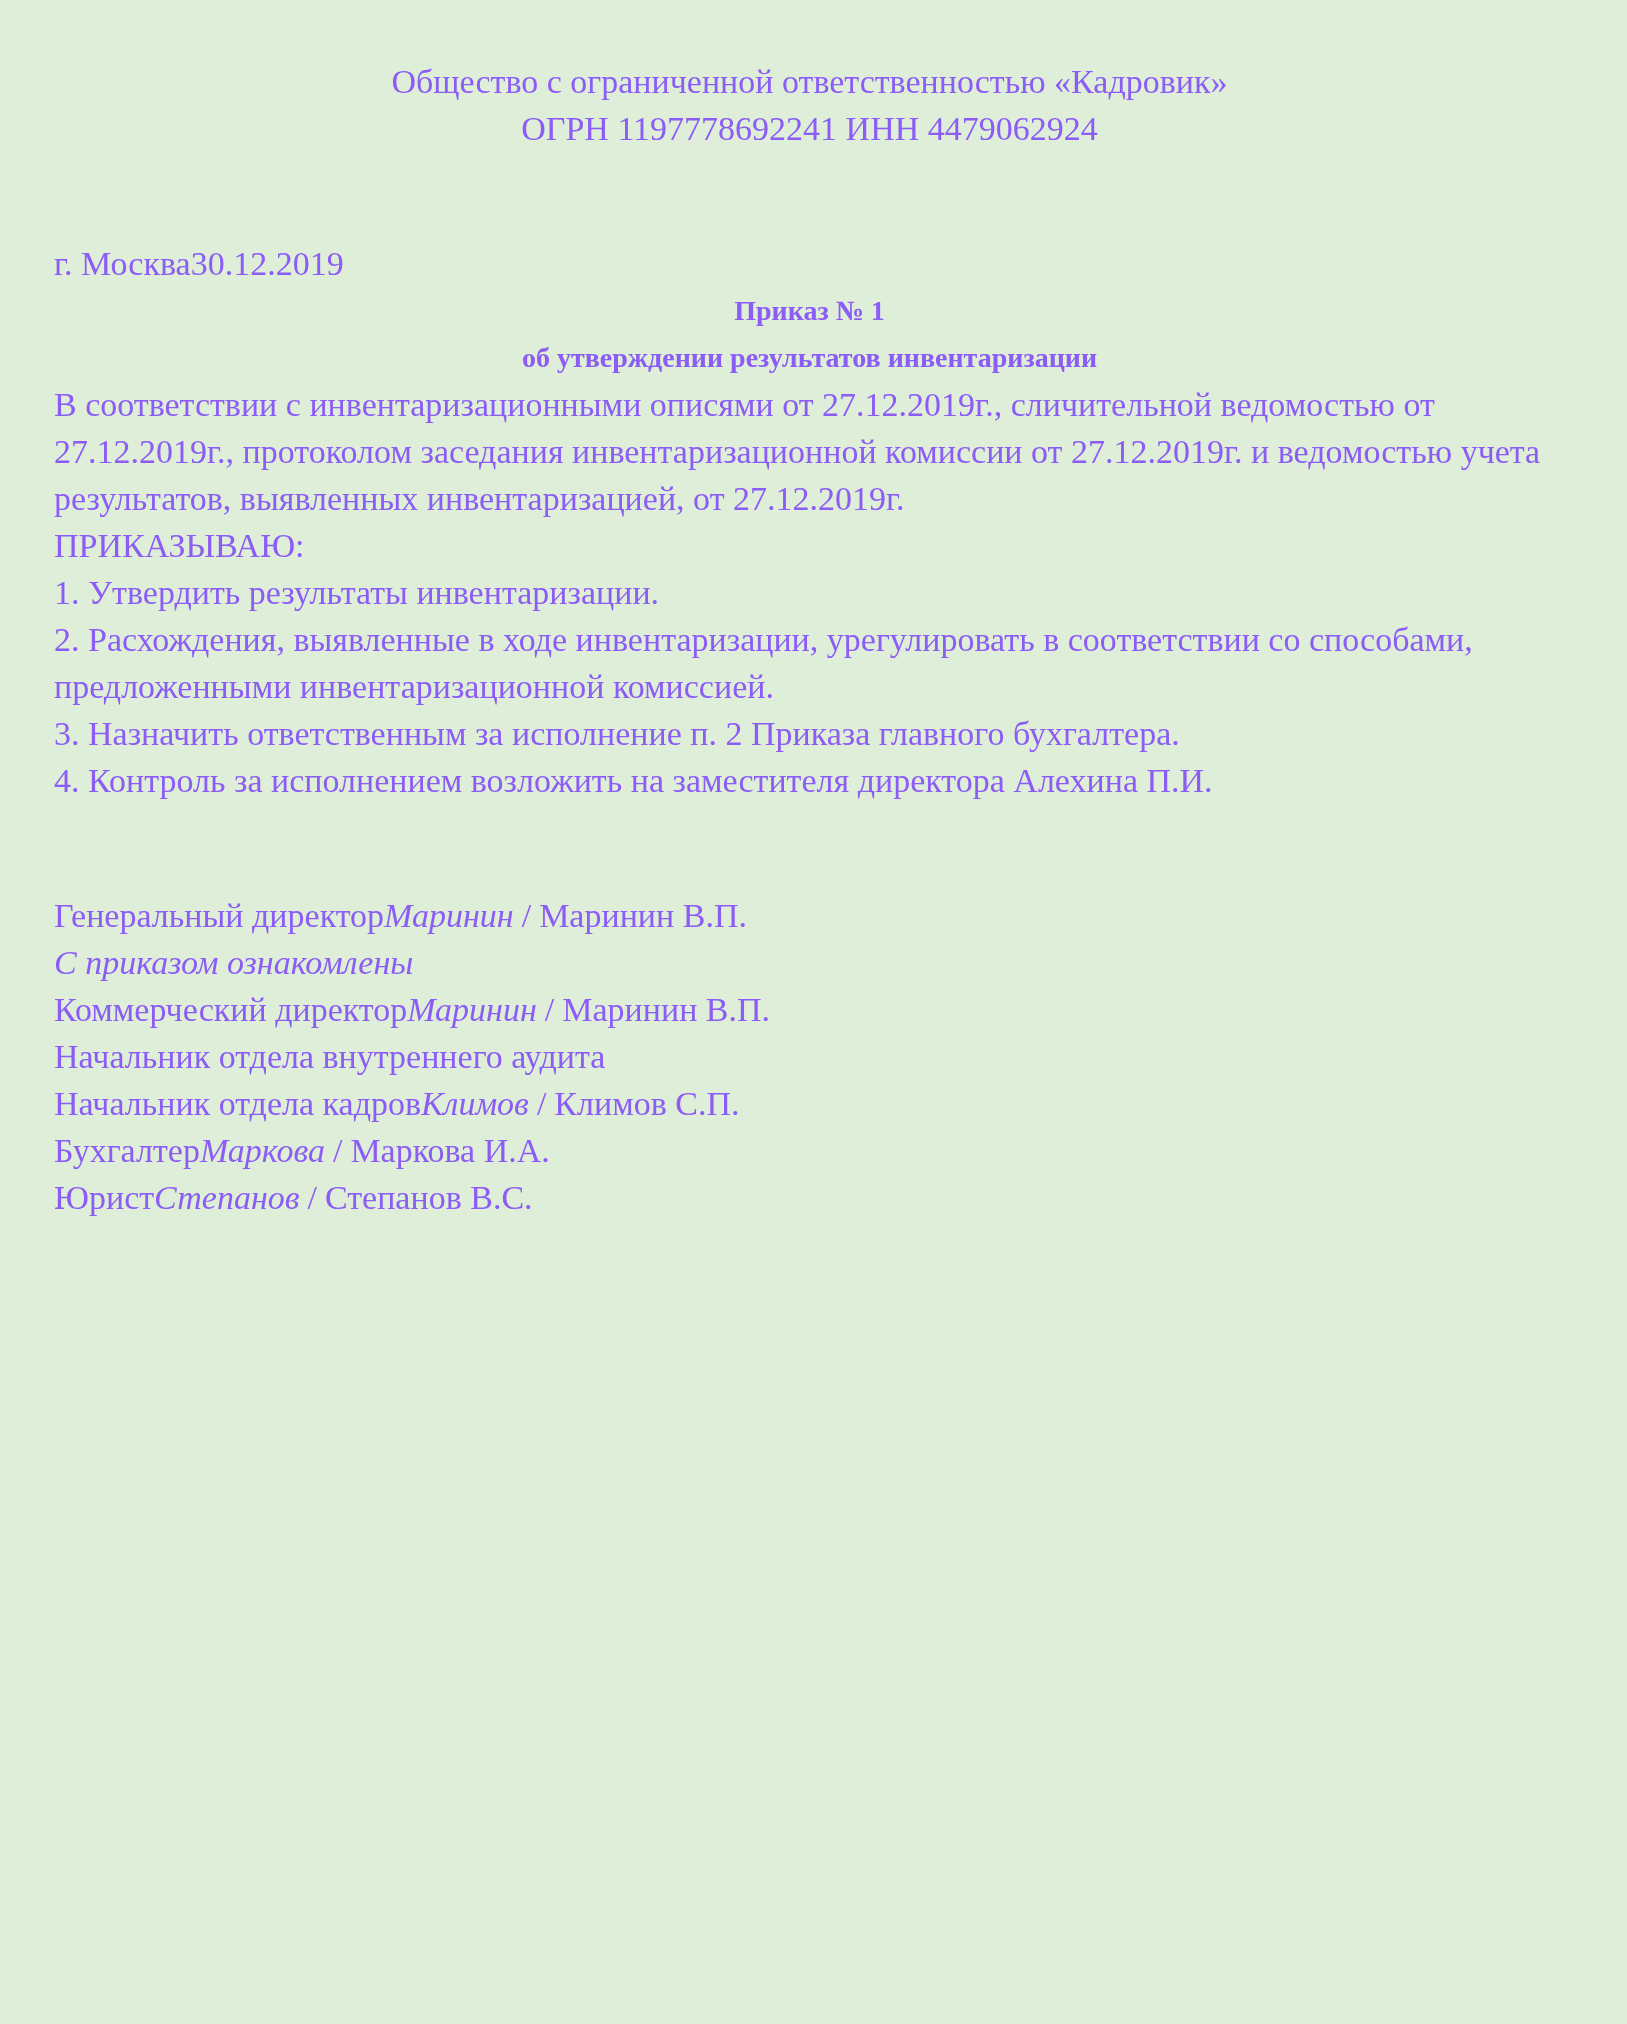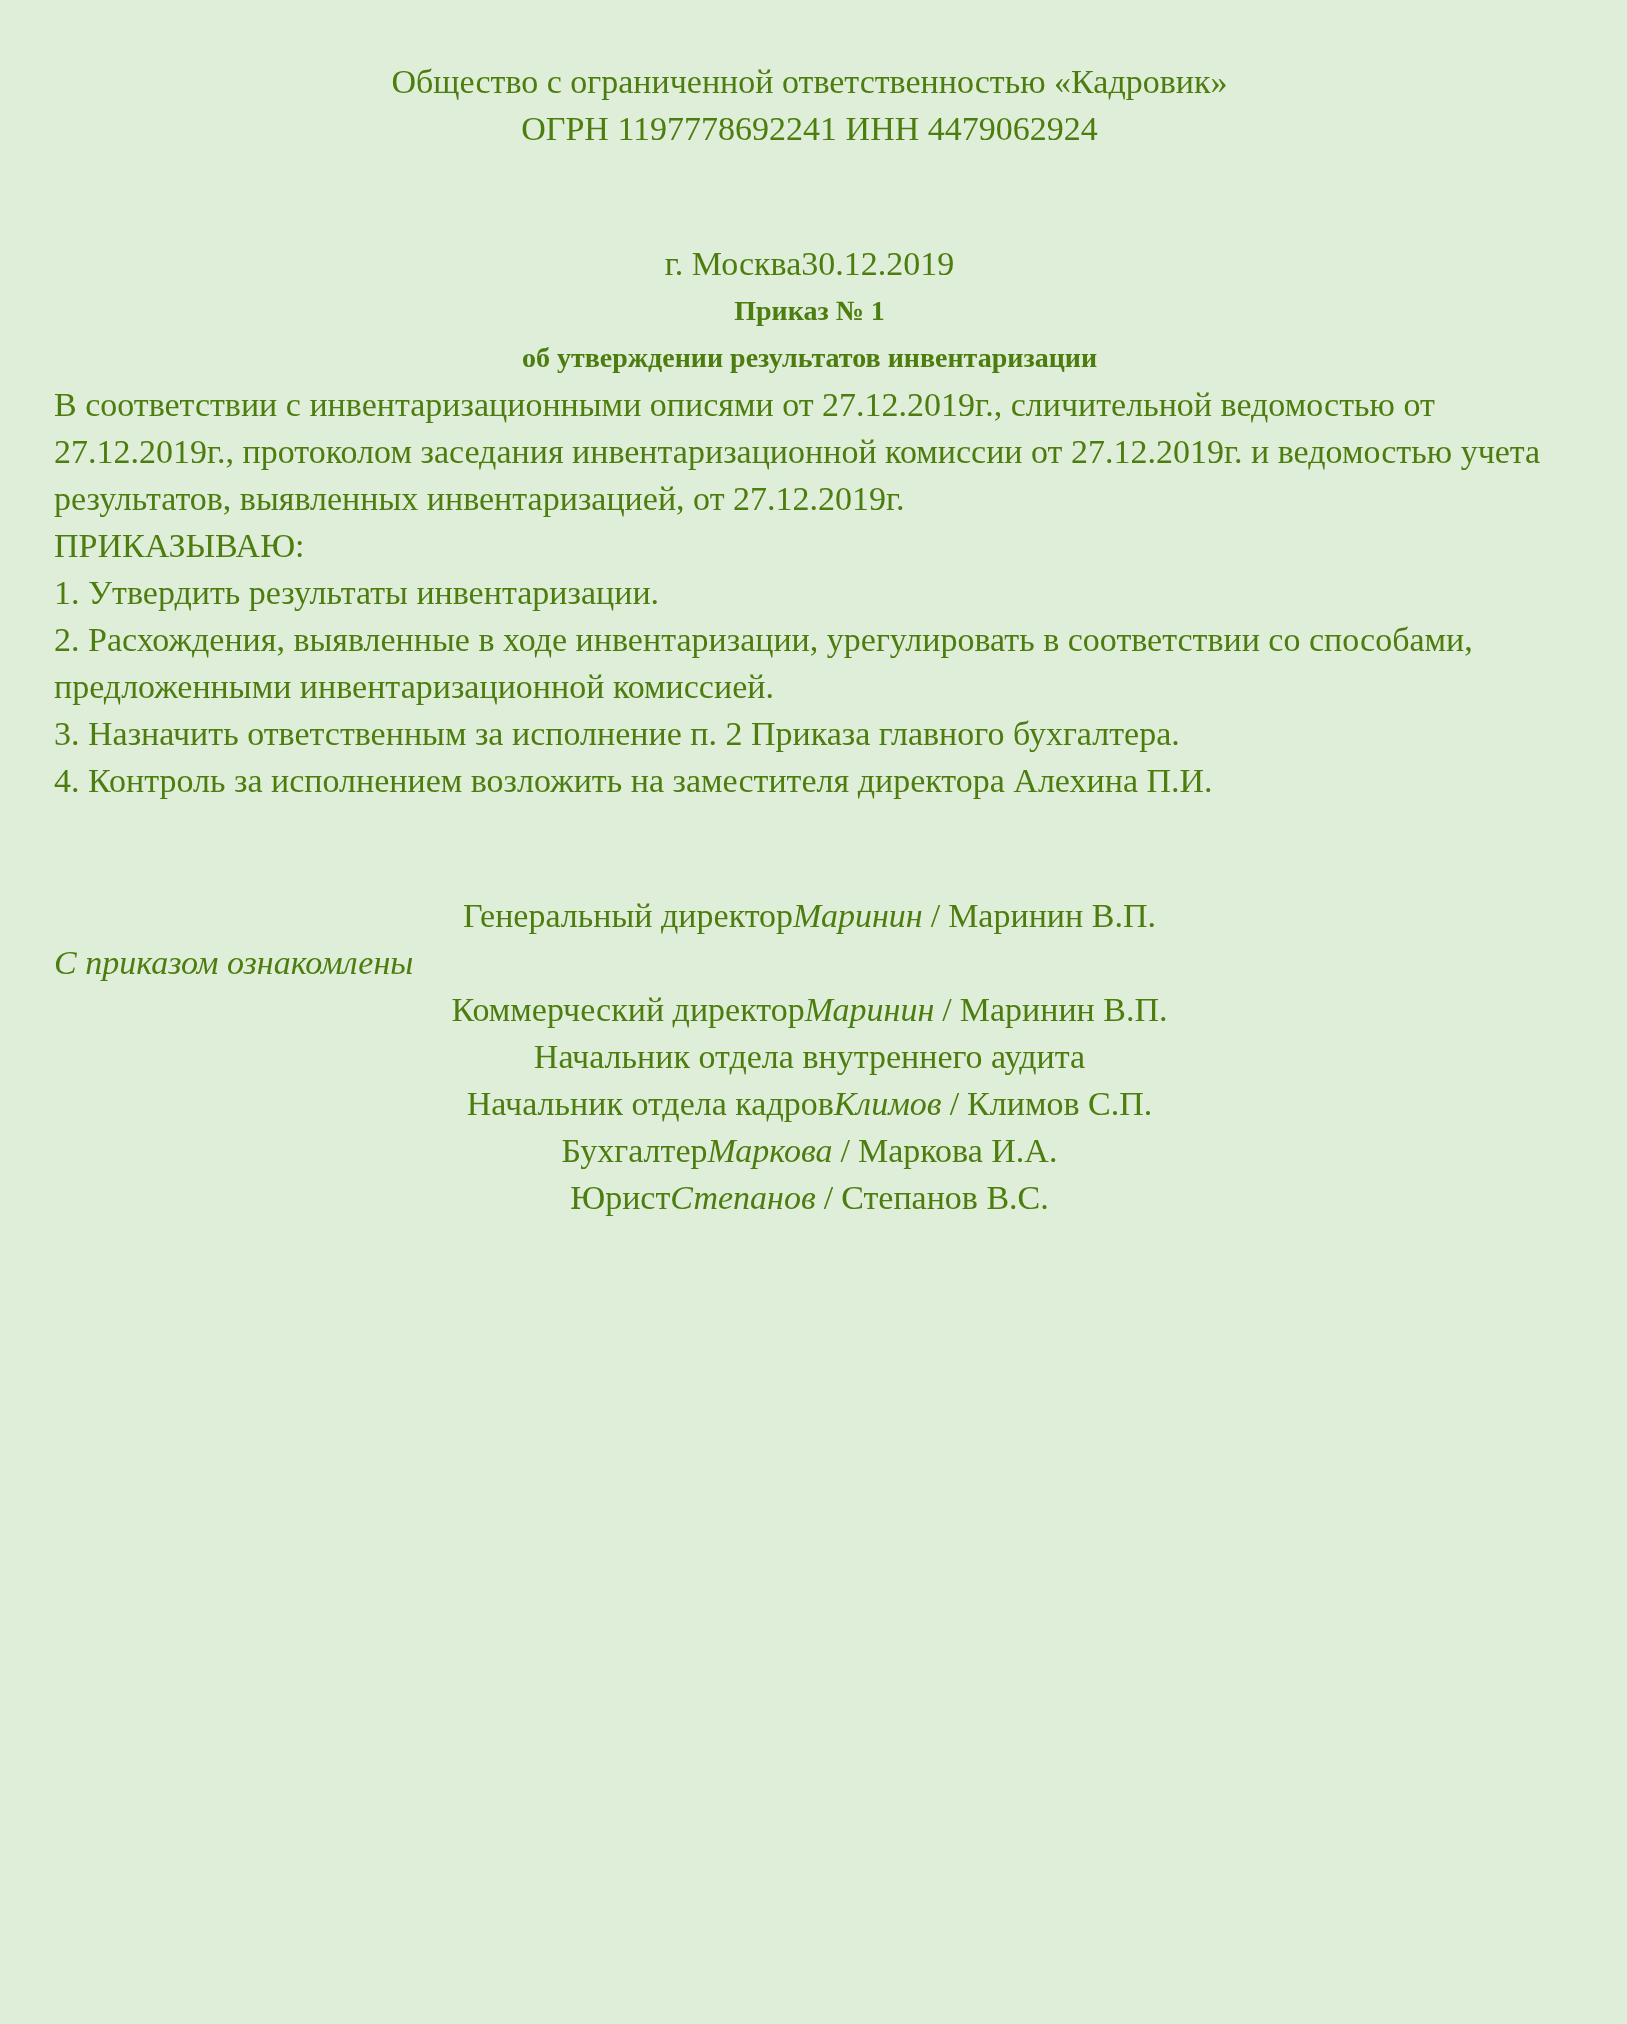--- a/index.html
+++ b/index.html
@@ -5,37 +5,37 @@
   html, body {
     margin: 0;
     padding: 0;
   }
   .page {
     position: relative;
     width: 1627px;
     height: 2024px;
     box-sizing: border-box;
     background: #dfeed8;
-    color: #4d7c0f;
+    color: #8b5cf6;
     font-family: "Liberation Serif", "DejaVu Serif", serif;
     font-size: 34px;
     line-height: 47px;
     padding: 58px 62px 0 54px;
     overflow: hidden;
   }
   .page p { margin: 0; }
   .m-line  { }   
   .gap-big { margin-top: 88px; }   
   .center  { text-align: center; }
   .bold    { font-weight: bold; }
   .title   { font-size: 28px; }
   .it      { font-style: italic; }
   .row {
     display: flex;
-    justify-content: center;
+    justify-content: flex-start;
     align-items: baseline;
   }
   .sig { white-space: nowrap; text-align: right; }
   .sep { padding: 0 8px; }
 </style>
 </head>
 <body>
 
 <div class="page">
 

